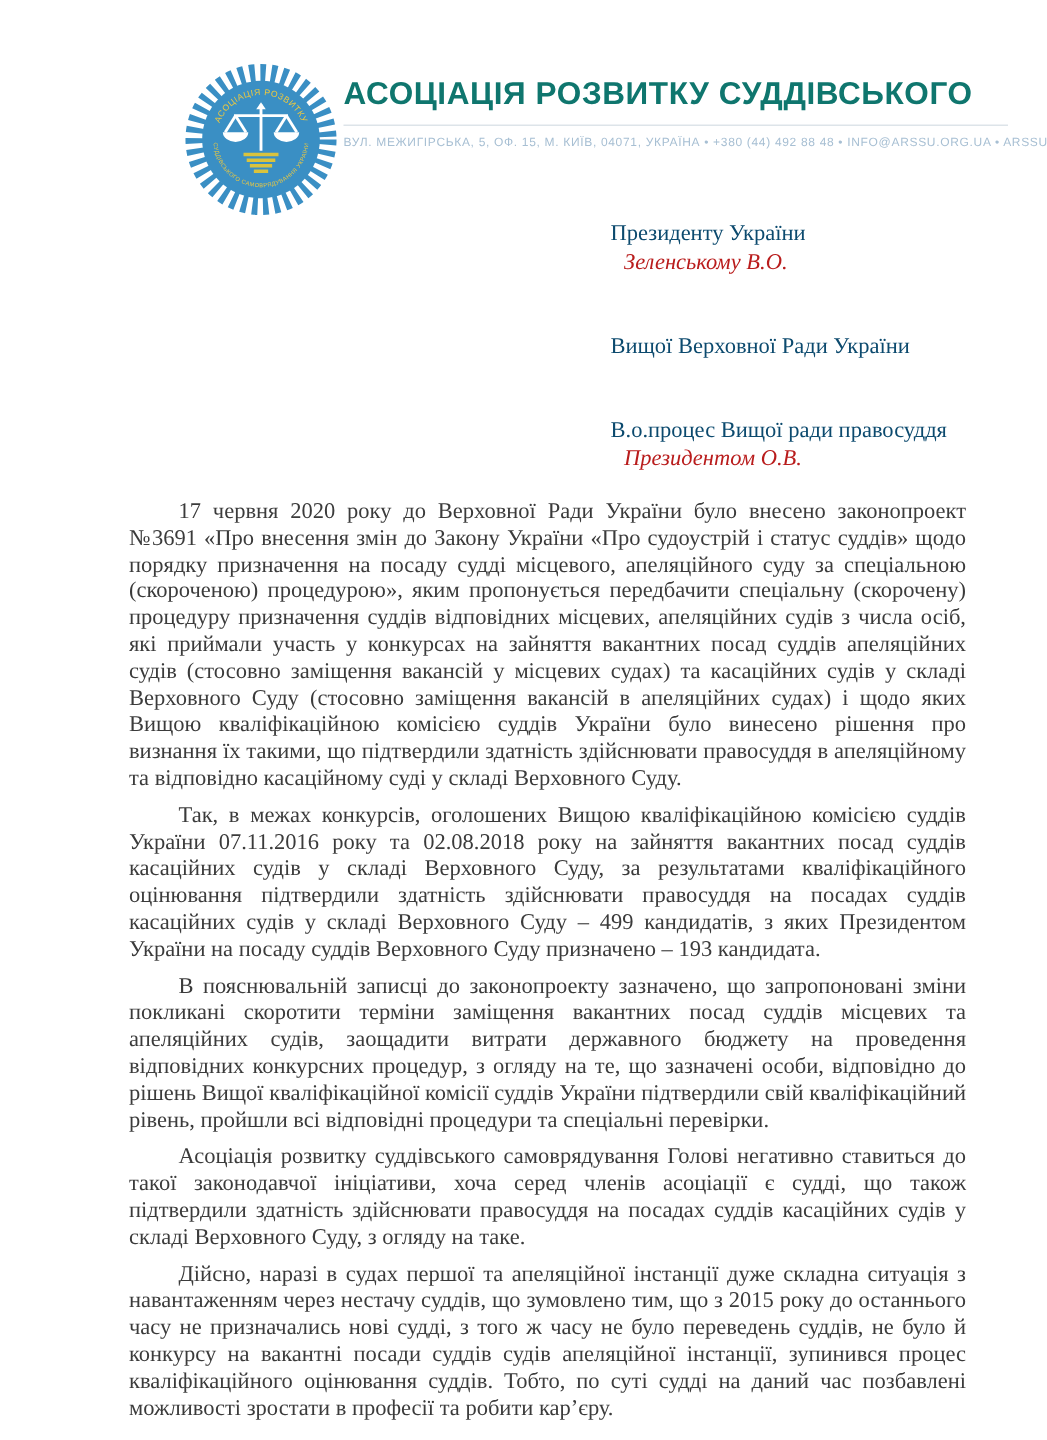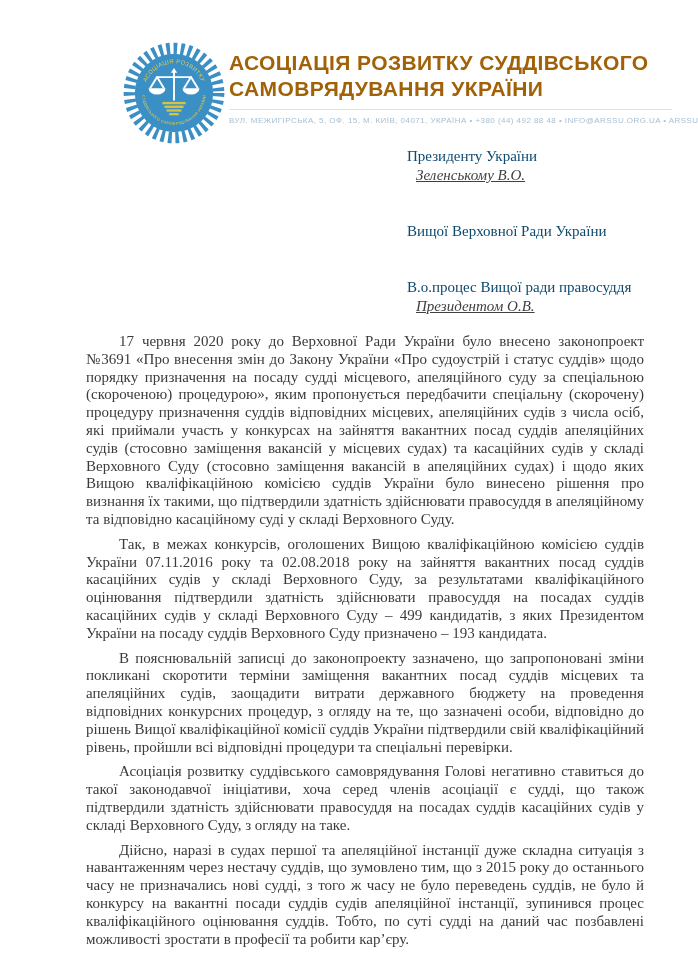--- a/index.html
+++ b/index.html
@@ -20,21 +20,21 @@
     width:106px; height:110px;
   }
   .head-text {
     position:absolute; left:229px; top:50px; width:445px;
   }
   .org-name {
     font-family:"Liberation Sans","DejaVu Sans",sans-serif;
     font-weight:bold;
     font-size:21px; line-height:26px;
     letter-spacing:0.4px;
-    color:#a16207;
+    color:#0f766e;
     text-transform:uppercase;
   }
   .head-rule {
     margin-top:7px;
     border-top:1px solid #dde4e9;
     height:0; width:443px;
   }
   .contact-line {
     margin-top:6px;
     font-family:"Liberation Sans","DejaVu Sans",sans-serif;
@@ -43,21 +43,21 @@
     white-space:nowrap;
   }
 
   
   .recipients {
     position:absolute; left:407px; top:147px; width:260px;
     font-size:15px; line-height:19px;
   }
   .recipient { margin-bottom:37px; }
   .recipient .r-title { color:#0c4a6e; }
-  .recipient .r-name  { font-style:italic; padding-left:9px; color:#404040;text-decoration:underline; }
+  .recipient .r-name  { font-style:italic; padding-left:9px; color:#b91c1c; }
 
   
   .letter-body {
     position:absolute; left:86px; top:333px; width:558px;
     font-size:15px; line-height:17.8px;
     text-align:justify;
   }
   .letter-body p {
     text-indent:33px;
     margin-bottom:7px;
@@ -105,21 +105,20 @@
           <line x1="41" y1="63" x2="59" y2="63"></line>
           <line x1="43" y1="66.5" x2="57" y2="66.5"></line>
           <line x1="45.5" y1="70" x2="54.5" y2="70"></line>
         </g>
       </svg>
     </div>
 
     <div class="head-text">
       <div class="org-name">
         <div>АСОЦІАЦІЯ РОЗВИТКУ СУДДІВСЬКОГО</div>
-        <div>САМОВРЯДУВАННЯ УКРАЇНИ</div>
       </div>
       <div class="head-rule"></div>
       <div class="contact-line">ВУЛ. МЕЖИГІРСЬКА, 5, ОФ. 15, М. КИЇВ, 04071, УКРАЇНА  •  +380 (44) 492 88 48  •  INFO@ARSSU.ORG.UA  •  ARSSU.ORG.UA</div>
     </div>
   </header>
 
   <section class="recipients">
     <div class="recipient">
       <div class="r-title">Президенту  України</div>
       <div class="r-name">Зеленському В.О.</div>

